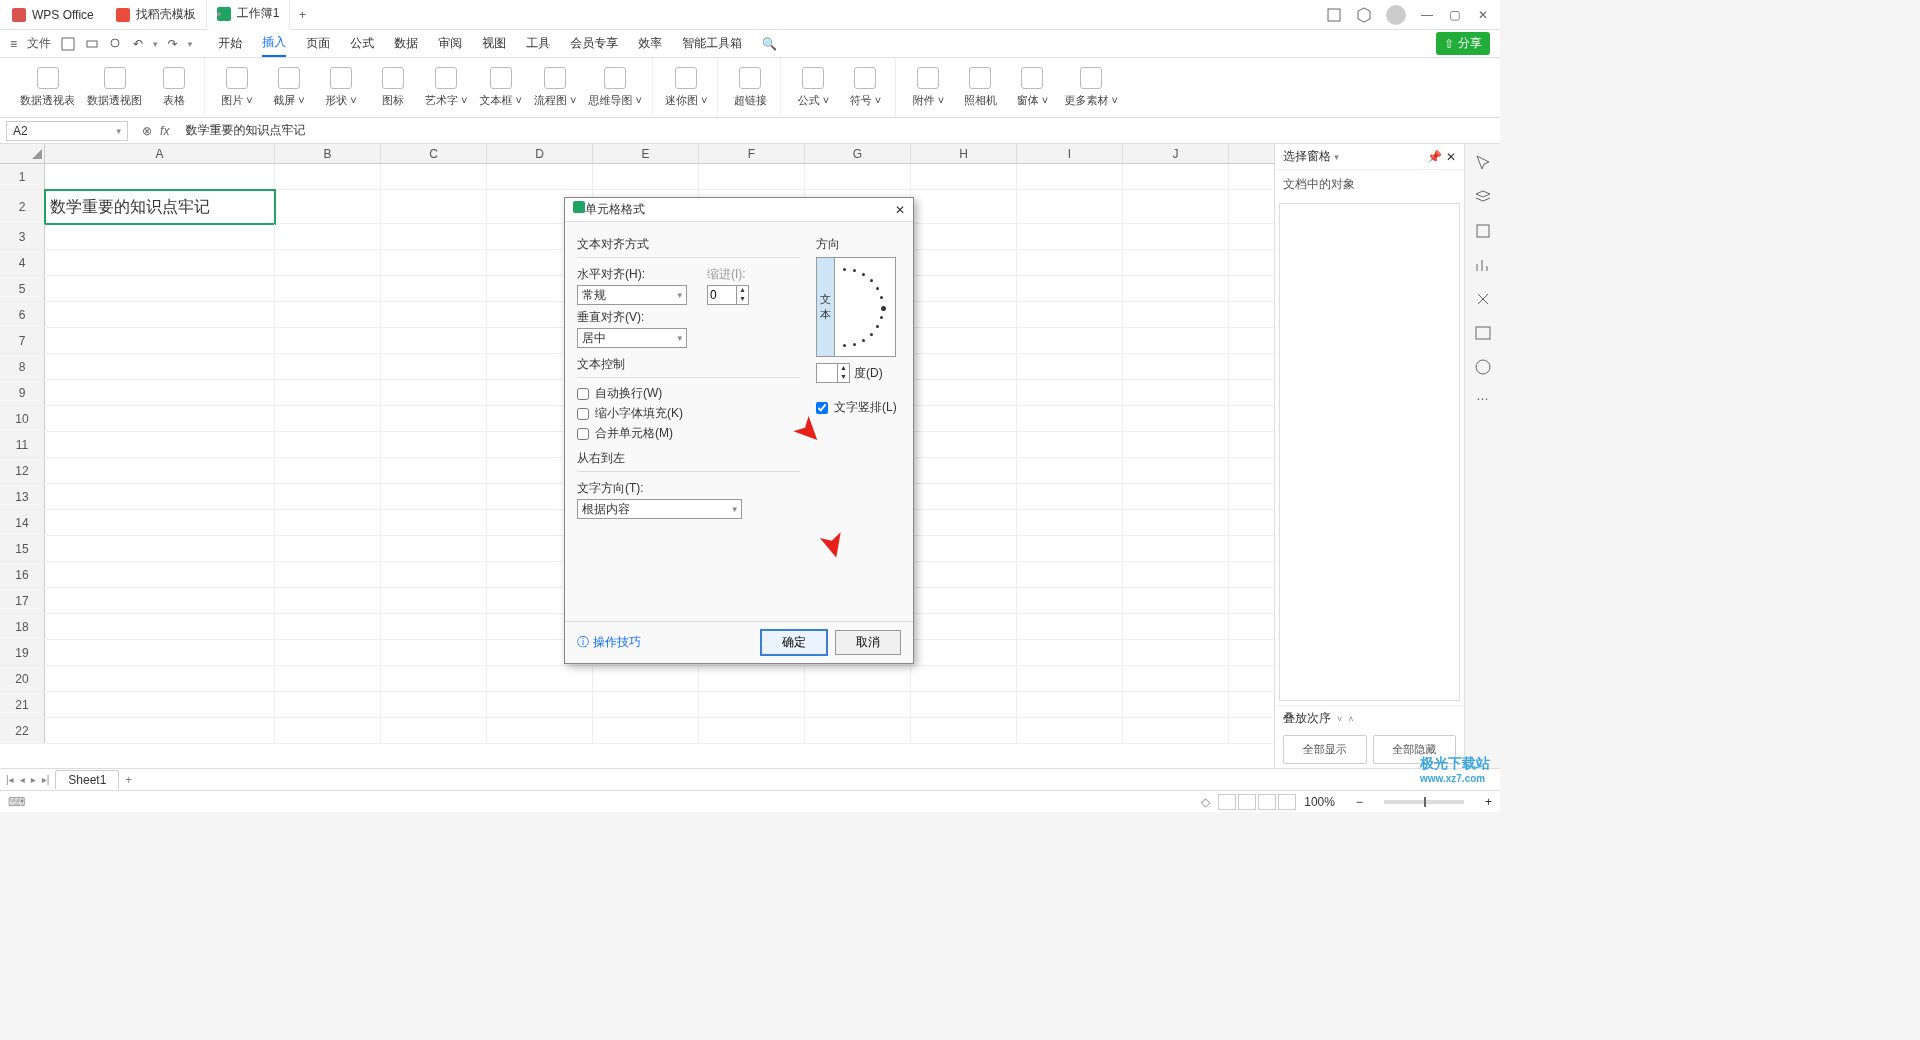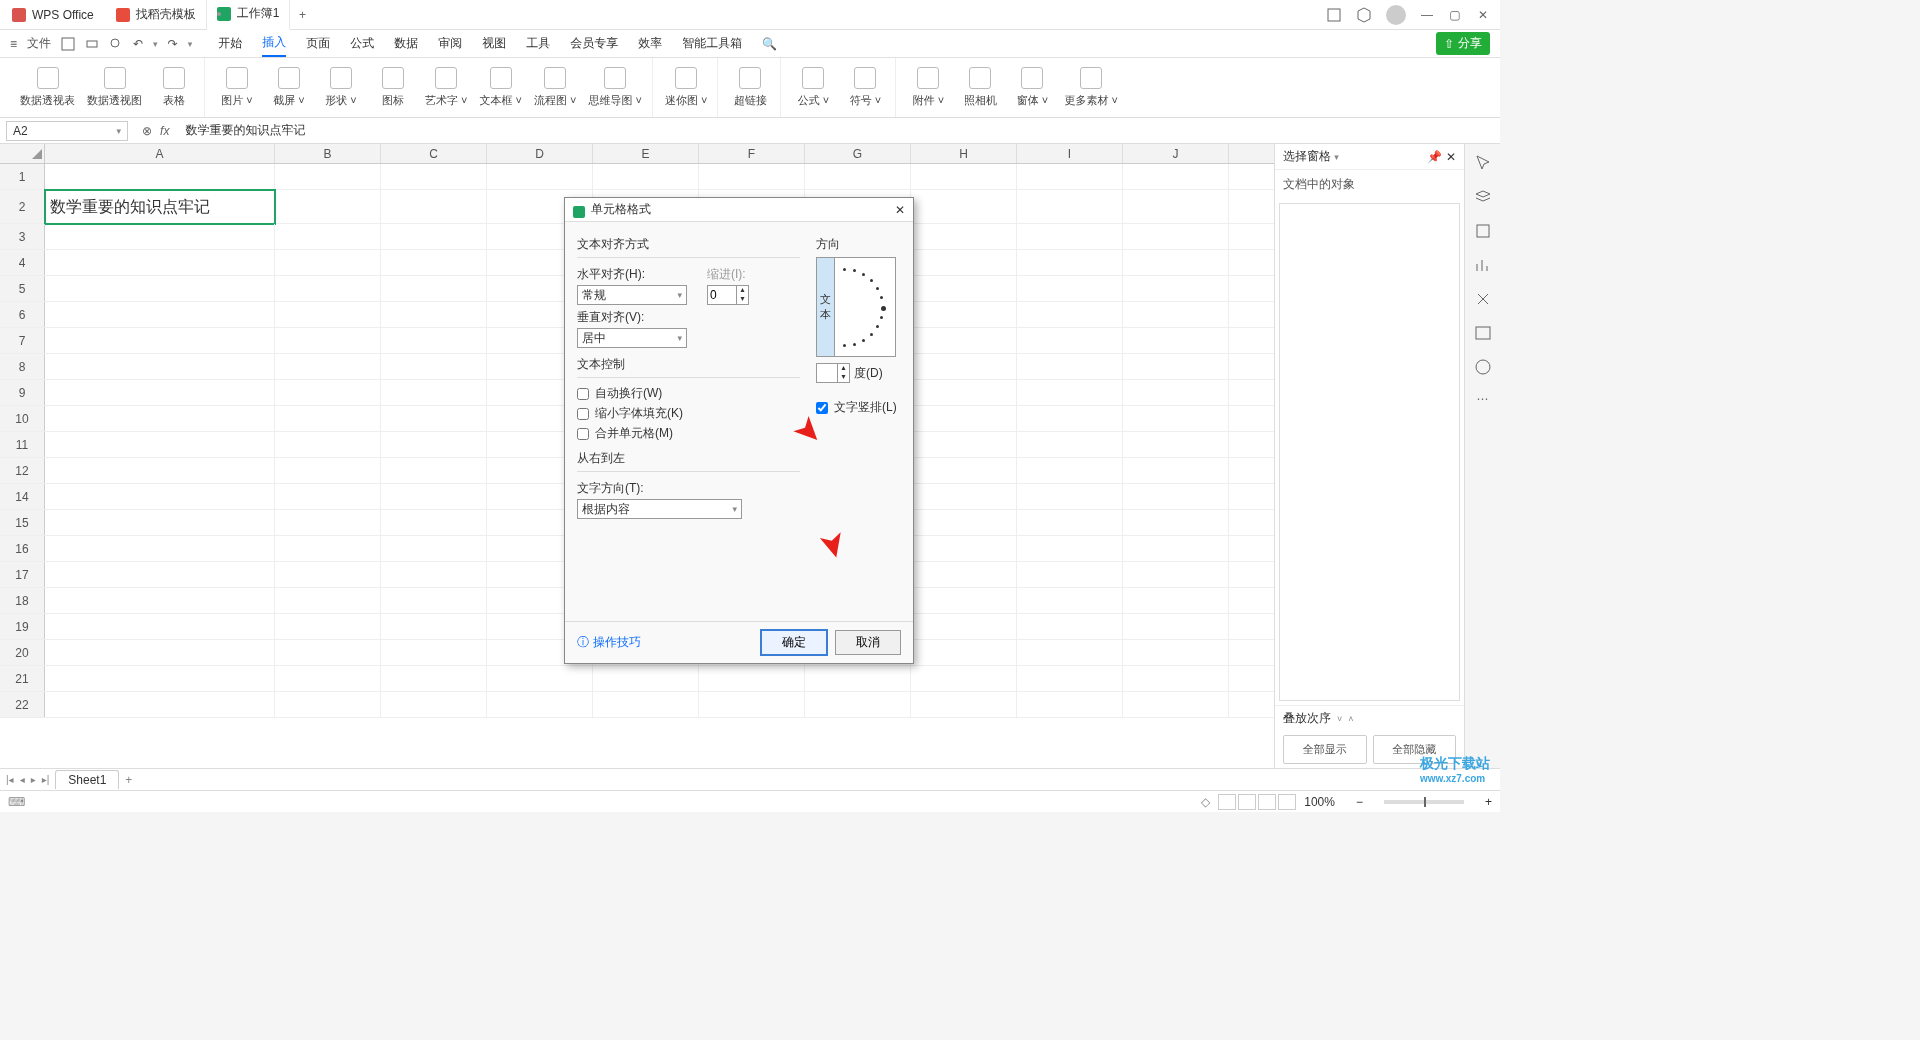--- a/index.html
+++ b/index.html
@@ -84,21 +84,21 @@
 .status .sp { flex:1; }
 .viewbtns { display:flex; gap:2px; }
 .viewbtns span{ width:18px; height:16px; border:1px solid #ccc; }
 .zoom { display:flex; align-items:center; gap:21px; }
 .zoom .bar { width:80px; height:4px; background:#ddd; position:relative; }
 .zoom .bar::after{content:"";position:absolute;left:50%;top:-3px;width:2px;height:10px;background:#666;}
 
 
 .dialog { position:absolute; left:564px; top:197px; width:350px; background:#f9f9f9; border:1px solid #888; box-shadow:3px 3px 8px rgba(0,0,0,.3); }
 .dlg-title { height:24px; background:#fff; display:flex; align-items:center; padding:0 8px; justify-content:space-between; border-bottom:1px solid #ddd; }
-.dlg-title .t { display:flex; align-items:flex-end; gap:6px; }
+.dlg-title .t { display:flex; align-items:flex-start; gap:0; }
 .dlg-tabs { display:flex; background:#f0f0f0; border-bottom:1px solid #ccc; }
 .dlg-tabs span { padding:5px 12px; font-size:12px; border-right:1px solid #ddd; cursor:pointer; }
 .dlg-tabs span.active { background:#fff; border-bottom:1px solid #fff; margin-bottom:-1px; }
 .dlg-body { padding:8px 12px 4px 12px; display:flex; gap:16px;justify-content:space-between; }
 .dlg-left { flex:1; }
 .grp-title { font-size:12px; margin:6px 0 4px 0; }
 .grp { border-top:1px solid #ddd; padding-top:4px; margin-bottom:8px; }
 .lbl { font-size:12px; margin:4px 0 2px 0; }
 .sel { width:110px; height:20px; border:1px solid #999; background:#fff; font-size:12px; padding:0 4px; display:flex; align-items:center; justify-content:space-between; }
 .sel.wide{width:165px;}
@@ -485,20 +485,33 @@
           <div class="cell" style="width: 106px;"></div>
           <div class="cell" style="width: 106px;"></div>
           <div class="cell" style="width: 106px;"></div>
           <div class="cell" style="width: 106px;"></div>
           <div class="cell" style="width: 106px;"></div>
           <div class="cell" style="width: 106px;"></div>
           <div class="cell" style="width: 106px;"></div>
           <div class="cell" style="width: 106px;"></div>
         </div>
         <div class="row">
+          <div class="rh">13</div>
+          <div class="cell" style="width: 230px;"></div>
+          <div class="cell" style="width: 106px;"></div>
+          <div class="cell" style="width: 106px;"></div>
+          <div class="cell" style="width: 106px;"></div>
+          <div class="cell" style="width: 106px;"></div>
+          <div class="cell" style="width: 106px;"></div>
+          <div class="cell" style="width: 106px;"></div>
+          <div class="cell" style="width: 106px;"></div>
+          <div class="cell" style="width: 106px;"></div>
+          <div class="cell" style="width: 106px;"></div>
+        </div>
+        <div class="row">
           <div class="rh">14</div>
           <div class="cell" style="width: 230px;"></div>
           <div class="cell" style="width: 106px;"></div>
           <div class="cell" style="width: 106px;"></div>
           <div class="cell" style="width: 106px;"></div>
           <div class="cell" style="width: 106px;"></div>
           <div class="cell" style="width: 106px;"></div>
           <div class="cell" style="width: 106px;"></div>
           <div class="cell" style="width: 106px;"></div>
           <div class="cell" style="width: 106px;"></div>

